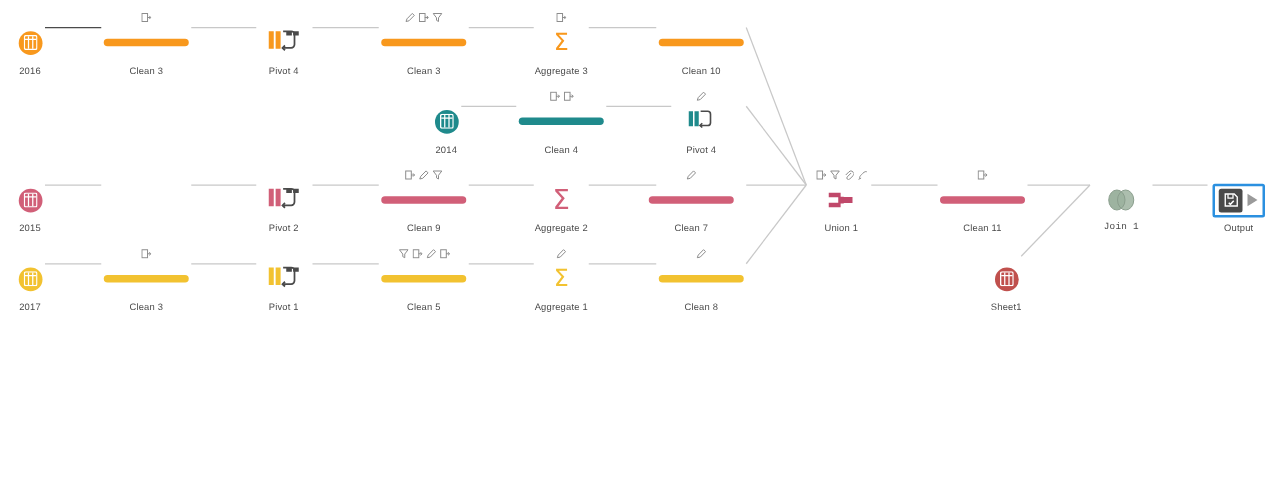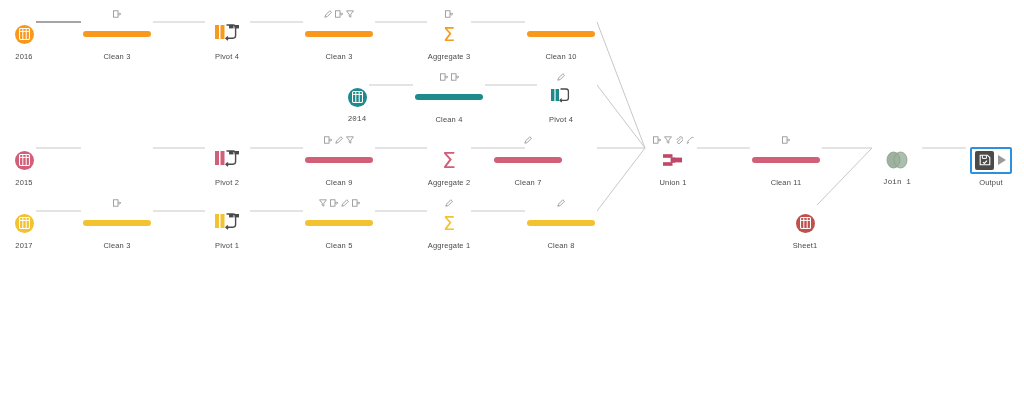--- a/index.html
+++ b/index.html
@@ -222,21 +222,21 @@
   </div>
 
   <div class="node" style="left:561px; top:8px;">
     <div class="badges"></div>
     <div class="node-glyph">
       <div class="clean-bar" style="background:#F8981D;"></div>
     </div>
     <div class="node-label">Clean 10</div>
   </div>
 
-  <div class="node" style="left:357px; top:71px;font-family:Liberation Mono, monospace;">
+  <div class="node" style="left:357px; top:71px;">
     <div class="badges"></div>
     <div class="node-glyph">
       <div class="src-circle" style="background:#1F8A8C;">
         <svg width="11" height="12" viewBox="0 0 11 12">
             <rect x=".5" y=".5" width="10" height="11" rx="1.2" fill="none" stroke="#fff" stroke-width="1.1"></rect>
             <line x1="3.8" y1="1" x2="3.8" y2="11" stroke="#fff" stroke-width="1"></line>
             <line x1="7.2" y1="1" x2="7.2" y2="11" stroke="#fff" stroke-width="1"></line>
             <line x1="1" y1="3.4" x2="10" y2="3.4" stroke="#fff" stroke-width="1"></line>
           </svg>
       </div>
@@ -329,21 +329,21 @@
   </div>
 
   <div class="node" style="left:449px; top:134px;">
     <div class="badges"></div>
     <div class="node-glyph">
       <span class="sigma" style="color:#D15F78; font-size:22px;">Σ</span>
     </div>
     <div class="node-label">Aggregate 2</div>
   </div>
 
-  <div class="node" style="left:528px; top:134px;">
+  <div class="node" style="left:553px; top:134px;">
     <div class="badges">
       <svg width="8" height="8" viewBox="0 0 10 10">
           <path d="M1 9 2 6.3 7.3.9l2 2L4 8.3z" fill="none" stroke="#8c8c8c" stroke-width="1"></path>
         </svg>
     </div>
     <div class="node-glyph">
       <div class="clean-bar" style="background:#D15F78;"></div>
     </div>
     <div class="node-label">Clean 7</div>
   </div>

